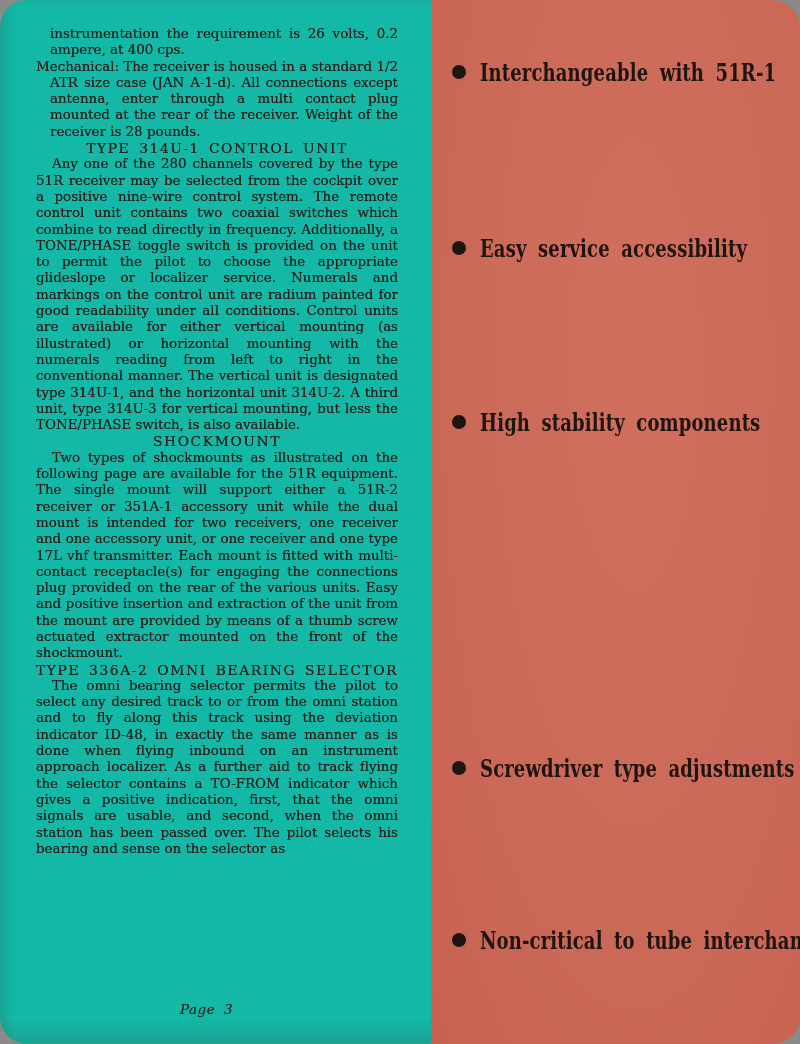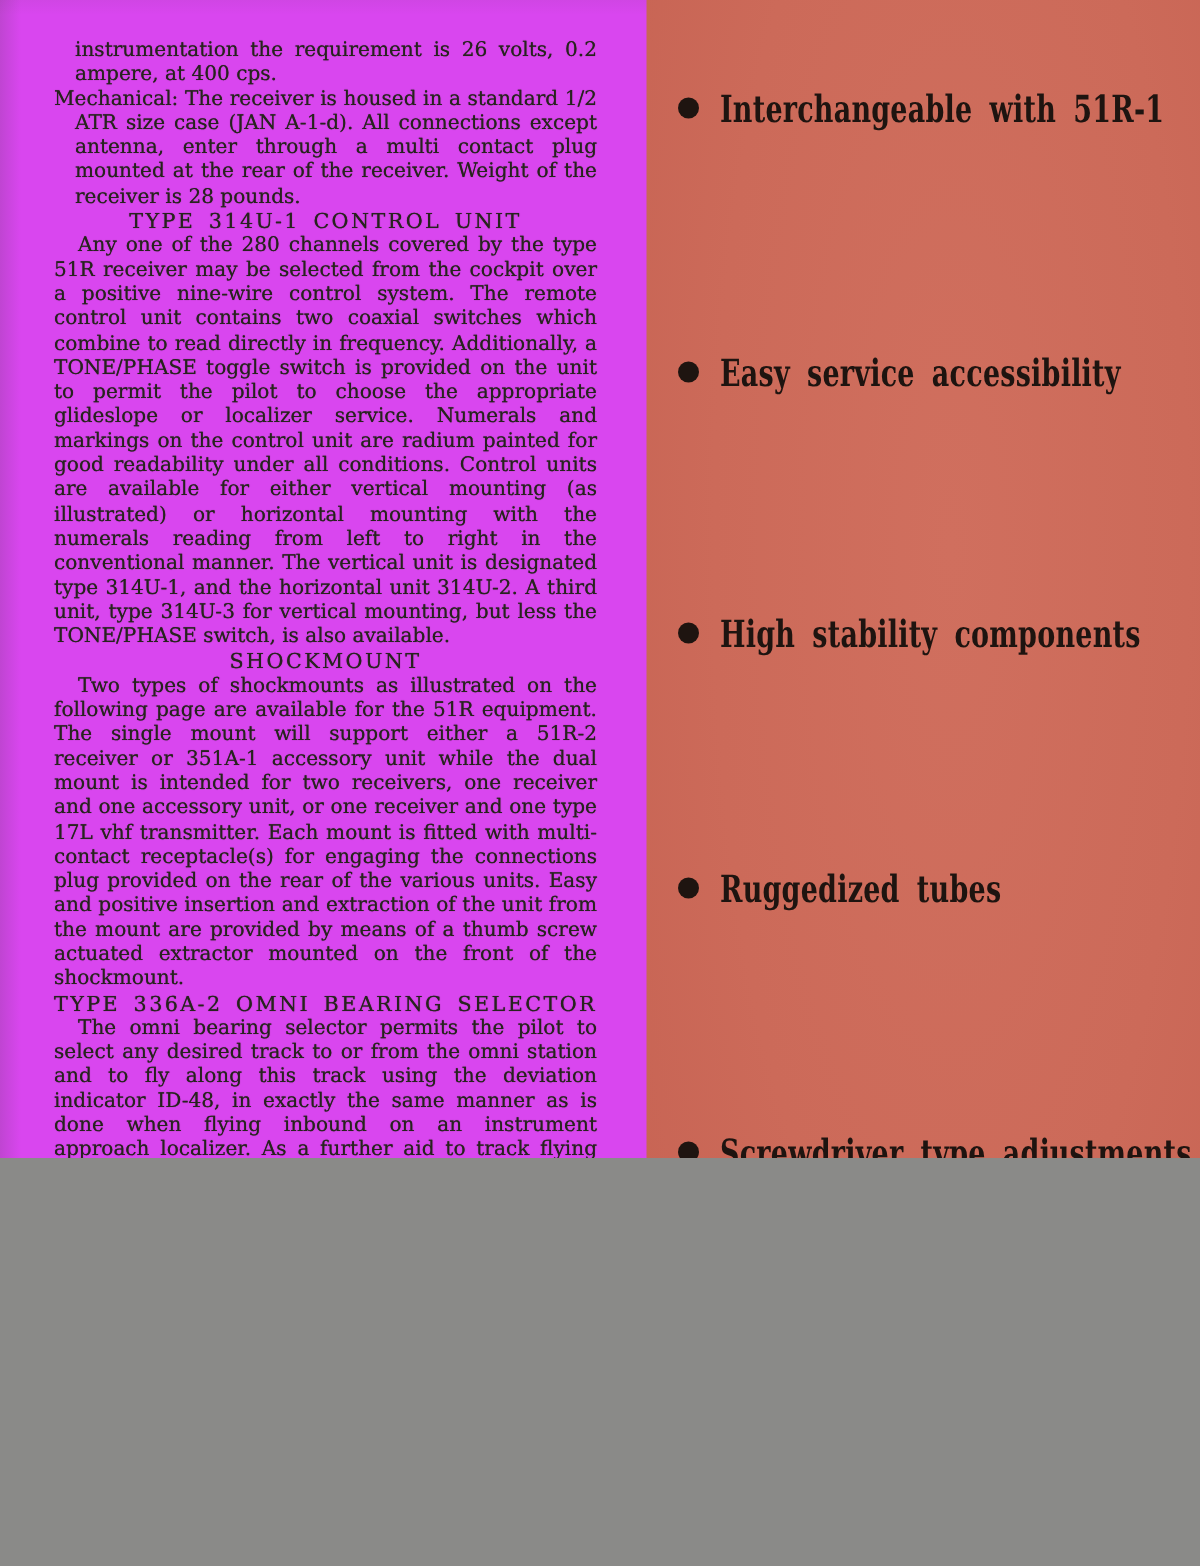--- a/index.html
+++ b/index.html
@@ -1,19 +1,20 @@
 <!DOCTYPE html>
 <html><head>
 <meta charset="utf-8">
 <style>
   html,body { margin:0; padding:0; background:#8a8a88; }
   .page {
-    position:relative; width:800px; height:772px;
-    background:#d946ef; overflow:hidden;
+    position:relative; width:800px; height:1044px;
+    background:#14b8a6; overflow:hidden;
     font-family:"DejaVu Serif", serif;
+    border-radius:27px;
   }
   
   .paper-shade {
     position:absolute; left:0; top:0; width:431px; height:1044px;
     pointer-events:none;
     background:
       linear-gradient(90deg, rgba(60,60,58,0.16), rgba(60,60,58,0) 14px),
       linear-gradient(0deg, rgba(60,60,58,0.18), rgba(60,60,58,0) 26px),
       linear-gradient(180deg, rgba(60,60,58,0.06), rgba(60,60,58,0) 10px);
   }
@@ -93,24 +94,20 @@
       <span class="bullet-label">Interchangeable with 51R-1</span>
     </div>
     <div class="bullet-row b2">
       <span class="bullet-dot"></span>
       <span class="bullet-label">Easy service accessibility</span>
     </div>
     <div class="bullet-row b3">
       <span class="bullet-dot"></span>
       <span class="bullet-label">High stability components</span>
     </div>
-    <div class="bullet-row b4">
-      <span class="bullet-dot"></span>
-      <span class="bullet-label">Ruggedized tubes</span>
-    </div>
     <div class="bullet-row b5">
       <span class="bullet-dot"></span>
       <span class="bullet-label">Screwdriver type adjustments</span>
     </div>
     <div class="bullet-row b6">
       <span class="bullet-dot"></span>
       <span class="bullet-label">Non-critical to tube interchange</span>
     </div>
   </div>
 

